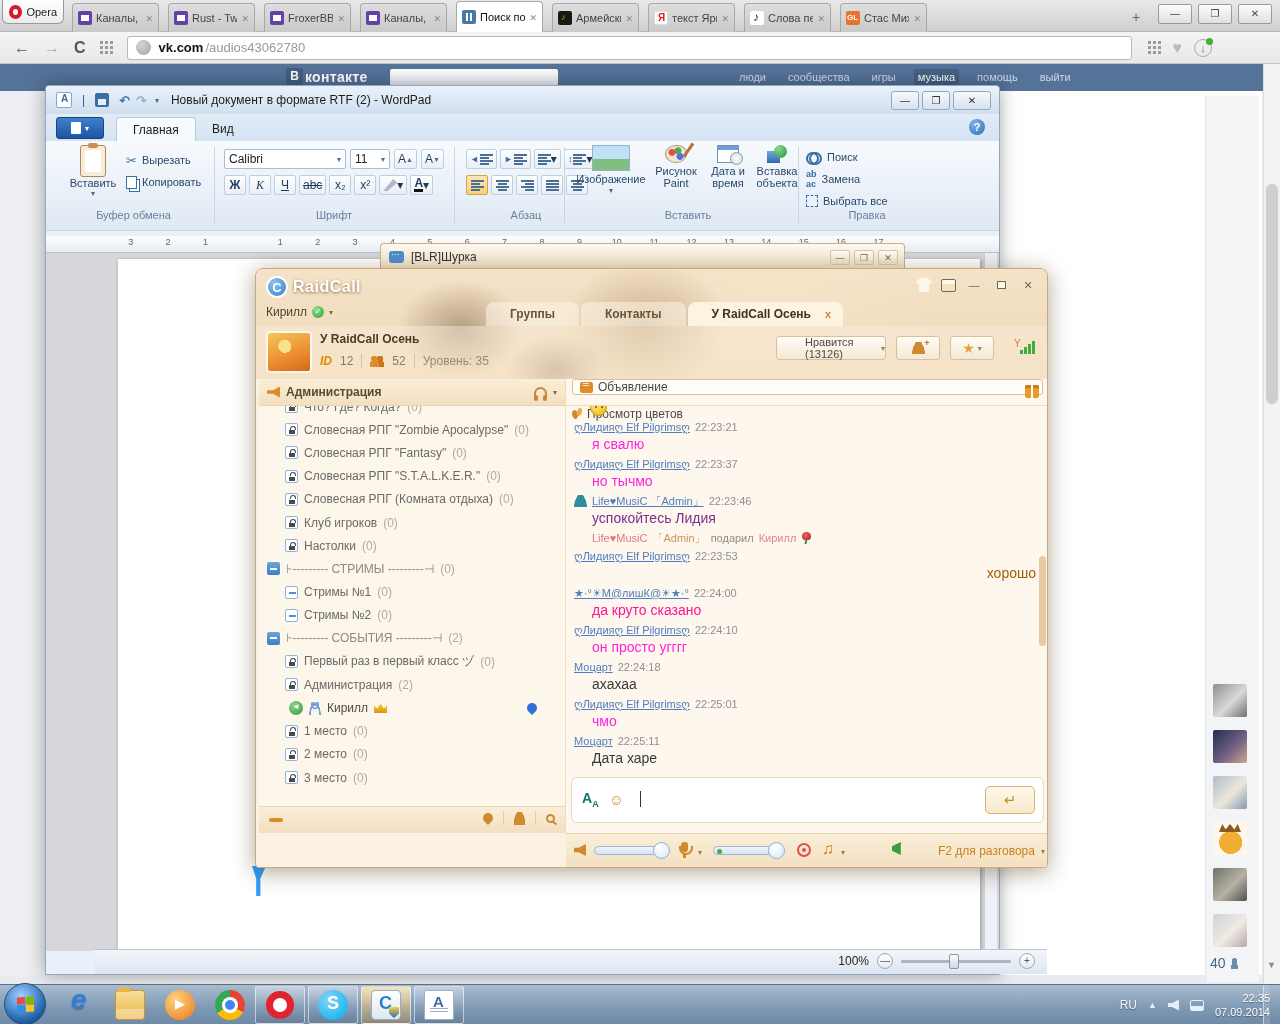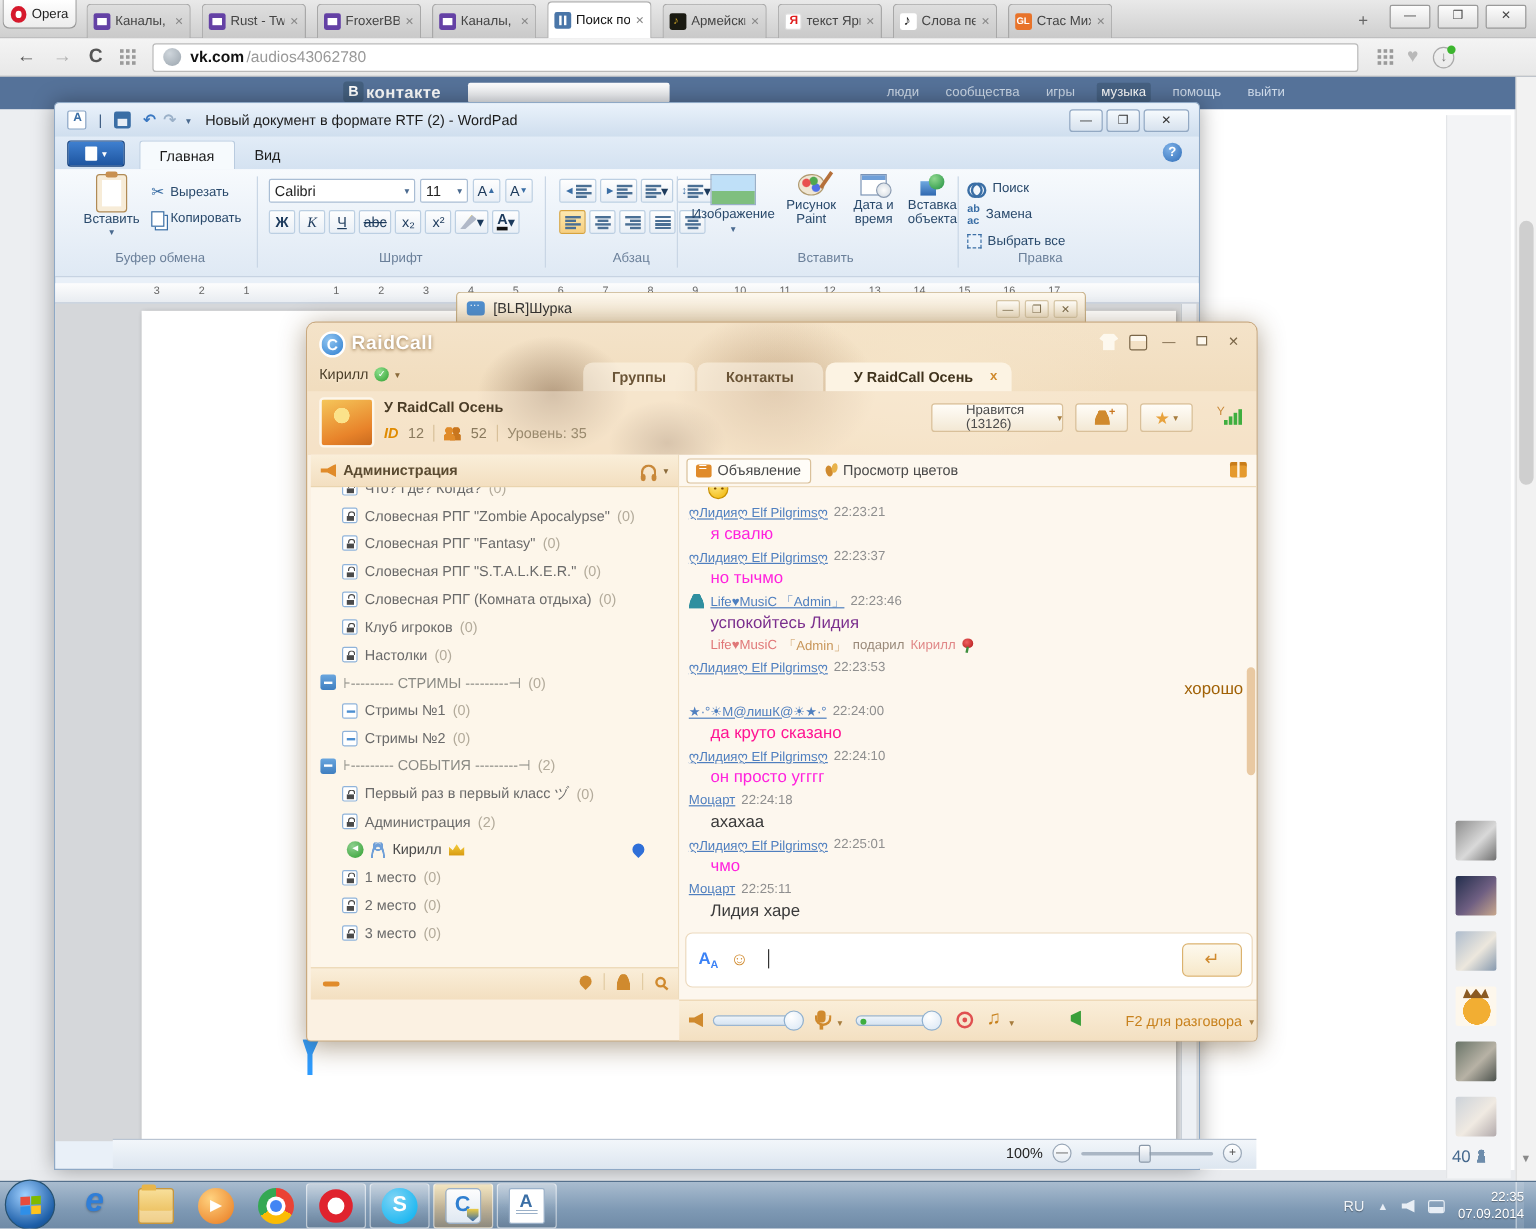--- a/index.html
+++ b/index.html
@@ -246,21 +246,21 @@
   .cpin.pin { display:block; position:absolute; right:28px; width:10px; height:10px; border-radius:50% 50% 50% 0; background:#2f6fd8; transform:rotate(-45deg); }
   .rc-lbottom { position:absolute; left:0; bottom:0; width:100%; height:27px; background:linear-gradient(#faeed9,#f3dfc0); border-top:1px solid #ead4ae; }
   .rc-dash { position:absolute; left:10px; top:11px; width:14px; height:4px; background:#e08b2a; border-radius:2px; }
   .rc-lbots { position:absolute; right:10px; top:4px; display:flex; gap:10px; align-items:center; }
   .pin-o { width:10px; height:10px; border-radius:50% 50% 50% 0; background:#d08a2e; transform:rotate(-45deg); }
   .person-o { width:11px; height:13px; background:radial-gradient(circle at 50% 22%,#d08a2e 3px,transparent 3.5px), radial-gradient(ellipse at 50% 95%,#d08a2e 5.5px,transparent 6px); }
   .mag-o { width:9px; height:9px; border:2px solid #d08a2e; border-radius:50%; position:relative; }
   .mag-o::after { content:""; position:absolute; right:-4px; bottom:-3px; width:5px; height:2px; background:#d08a2e; transform:rotate(40deg); }
   .vsep { width:1px; height:14px; background:#e2cba2; }
   .rc-right { position:absolute; left:310px; top:110px; width:483px; height:454px; background:#fdf7ee; }
-  .rc-chat-toolbar { position:absolute; left:0; top:0; width:100%; height:27px; border-bottom:1px solid #eedcbd; display:flex; align-items:center; padding:0 6px; gap:12px; }
+  .rc-chat-toolbar { position:absolute; left:0; top:0; width:100%; height:27px; border-bottom:1px solid #eedcbd; display:flex; padding:0 6px; gap:12px;flex-direction:column; }
   .announce-btn { display:flex; align-items:center; gap:5px; border:1px solid #d9c09a; background:#fffdf8; border-radius:3px; height:21px; padding:0 7px; font-size:12px; color:#4a4a4a; }
   .board-i { width:13px; height:11px; background:#e08b2a; border-radius:2px; position:relative; }
   .board-i::before { content:"☰"; position:absolute; left:2px; top:-3px; font-size:8px; color:#fff; }
   .colors-btn { display:flex; align-items:center; gap:5px; font-size:12px; color:#4a4a4a; }
   .plant-i { width:10px; height:12px; position:relative; }
   .plant-i::before { content:""; position:absolute; left:0; top:2px; width:6px; height:9px; background:#d08a2e; border-radius:60% 40% 60% 40%; transform:rotate(-25deg); }
   .plant-i::after { content:""; position:absolute; right:0; top:0; width:5px; height:8px; background:#e8b24a; border-radius:40% 60% 40% 60%; transform:rotate(20deg); }
   .gift-i { position:absolute; right:10px; top:6px; width:14px; height:13px; background:#e59a2e; border-radius:2px; box-shadow:inset 0 3px 0 #c97d1a; }
   .gift-i::after { content:""; position:absolute; left:6px; top:0; width:2px; height:13px; background:#fff7e8; }
   .rc-chat { position:absolute; left:4px; top:27px; width:466px; height:367px; overflow:hidden; font-size:11px; }
@@ -280,21 +280,21 @@
   .rose-i::after { content:""; position:absolute; left:4px; top:7px; width:2px; height:5px; background:#3f8f3f; transform:rotate(12deg); }
   .memoji { display:none; }
   .msg.emoji .memoji { display:block; width:17px; height:17px; margin:-7px 0 2px 16px; border-radius:50%; border:1px solid #c89000;
     background:radial-gradient(circle at 35% 30%,#ffe884,#f0b400); position:relative; }
   .msg.emoji .memoji::before { content:""; position:absolute; left:4px; top:6px; width:2px; height:2px; border-radius:50%; background:#7a4a00; box-shadow:6px 0 0 #7a4a00; }
   .msg.partial { height:7px; overflow:hidden; }
   .rc-chat-scroll { position:absolute; right:2px; top:27px; width:9px; height:367px; }
   .rc-chat-thumb { position:absolute; left:1px; top:150px; width:7px; height:90px; background:#e9c9a2; border-radius:4px; }
   .rc-input { position:absolute; left:5px; top:398px; width:473px; height:46px; background:#fff; border:1px solid #ecd9bd; border-radius:6px; }
   .rc-input-icons { position:absolute; left:10px; top:12px; display:flex; gap:10px; align-items:center; }
-  .fontA-i { color:#3b82f6; font-weight:bold; font-size:14px; }
+  .fontA-i { color:#0f766e; font-weight:bold; font-size:14px; }
   .fontA-i sub { font-size:9px; }
   .smile-i { color:#d08a2e; font-size:15px; }
   .caret { display:inline-block; width:1px; height:16px; background:#333; margin-left:6px; animation:blink 1s steps(1) infinite; }
   @keyframes blink { 50% { opacity:0; } }
   .enter-btn { position:absolute; right:8px; top:8px; width:50px; height:28px; border:1px solid #dbb26e; border-radius:5px; background:linear-gradient(#fdf9ee,#f7e8c9); color:#d08a2e; font-size:15px; text-align:center; line-height:26px; }
   .rc-bottom { position:absolute; left:310px; top:564px; width:483px; height:36px; background:linear-gradient(#faeed9,#f3dfc0); border-top:1px solid #ead4ae; }
   .spk-i { position:absolute; left:8px; top:10px; width:12px; height:12px; background:#d08a2e; clip-path:polygon(0 32%,38% 32%,100% 0,100% 100%,38% 68%,0 68%); }
   .spk-i::after { content:")"; position:absolute; right:-6px; top:-2px; color:#d08a2e; font-size:11px; }
   .rc-slider { position:absolute; top:12px; height:9px; border:1px solid #9ab6d2; border-radius:6px; background:linear-gradient(#eef4fa,#d6e4f2); }
   .rc-knob { position:absolute; top:-5px; width:17px; height:17px; border-radius:50%; background:radial-gradient(circle at 35% 30%,#fff,#d8e6f4); border:1px solid #8fb0cf; }
@@ -1000,21 +1000,21 @@
             <div class="mtext" style="color: rgb(255, 34, 221);">чмо</div>
 
           </div>
           <div class="msg">
 
             <div class="mhead">
 
               <span class="mname">Моцарт</span>
               <span class="mtime">22:25:11</span>
             </div>
-            <div class="mtext" style="color: rgb(58, 58, 58);">Лидия харе</div>
+            <div class="mtext" style="color: rgb(58, 58, 58);">Дата харе</div>
 
           </div>
           <div class="msg partial">
 
             <div class="mhead">
 
               <span class="mname">★·°☀М@лишК@☀★·°</span>
               <span class="mtime"></span>
             </div>
 

